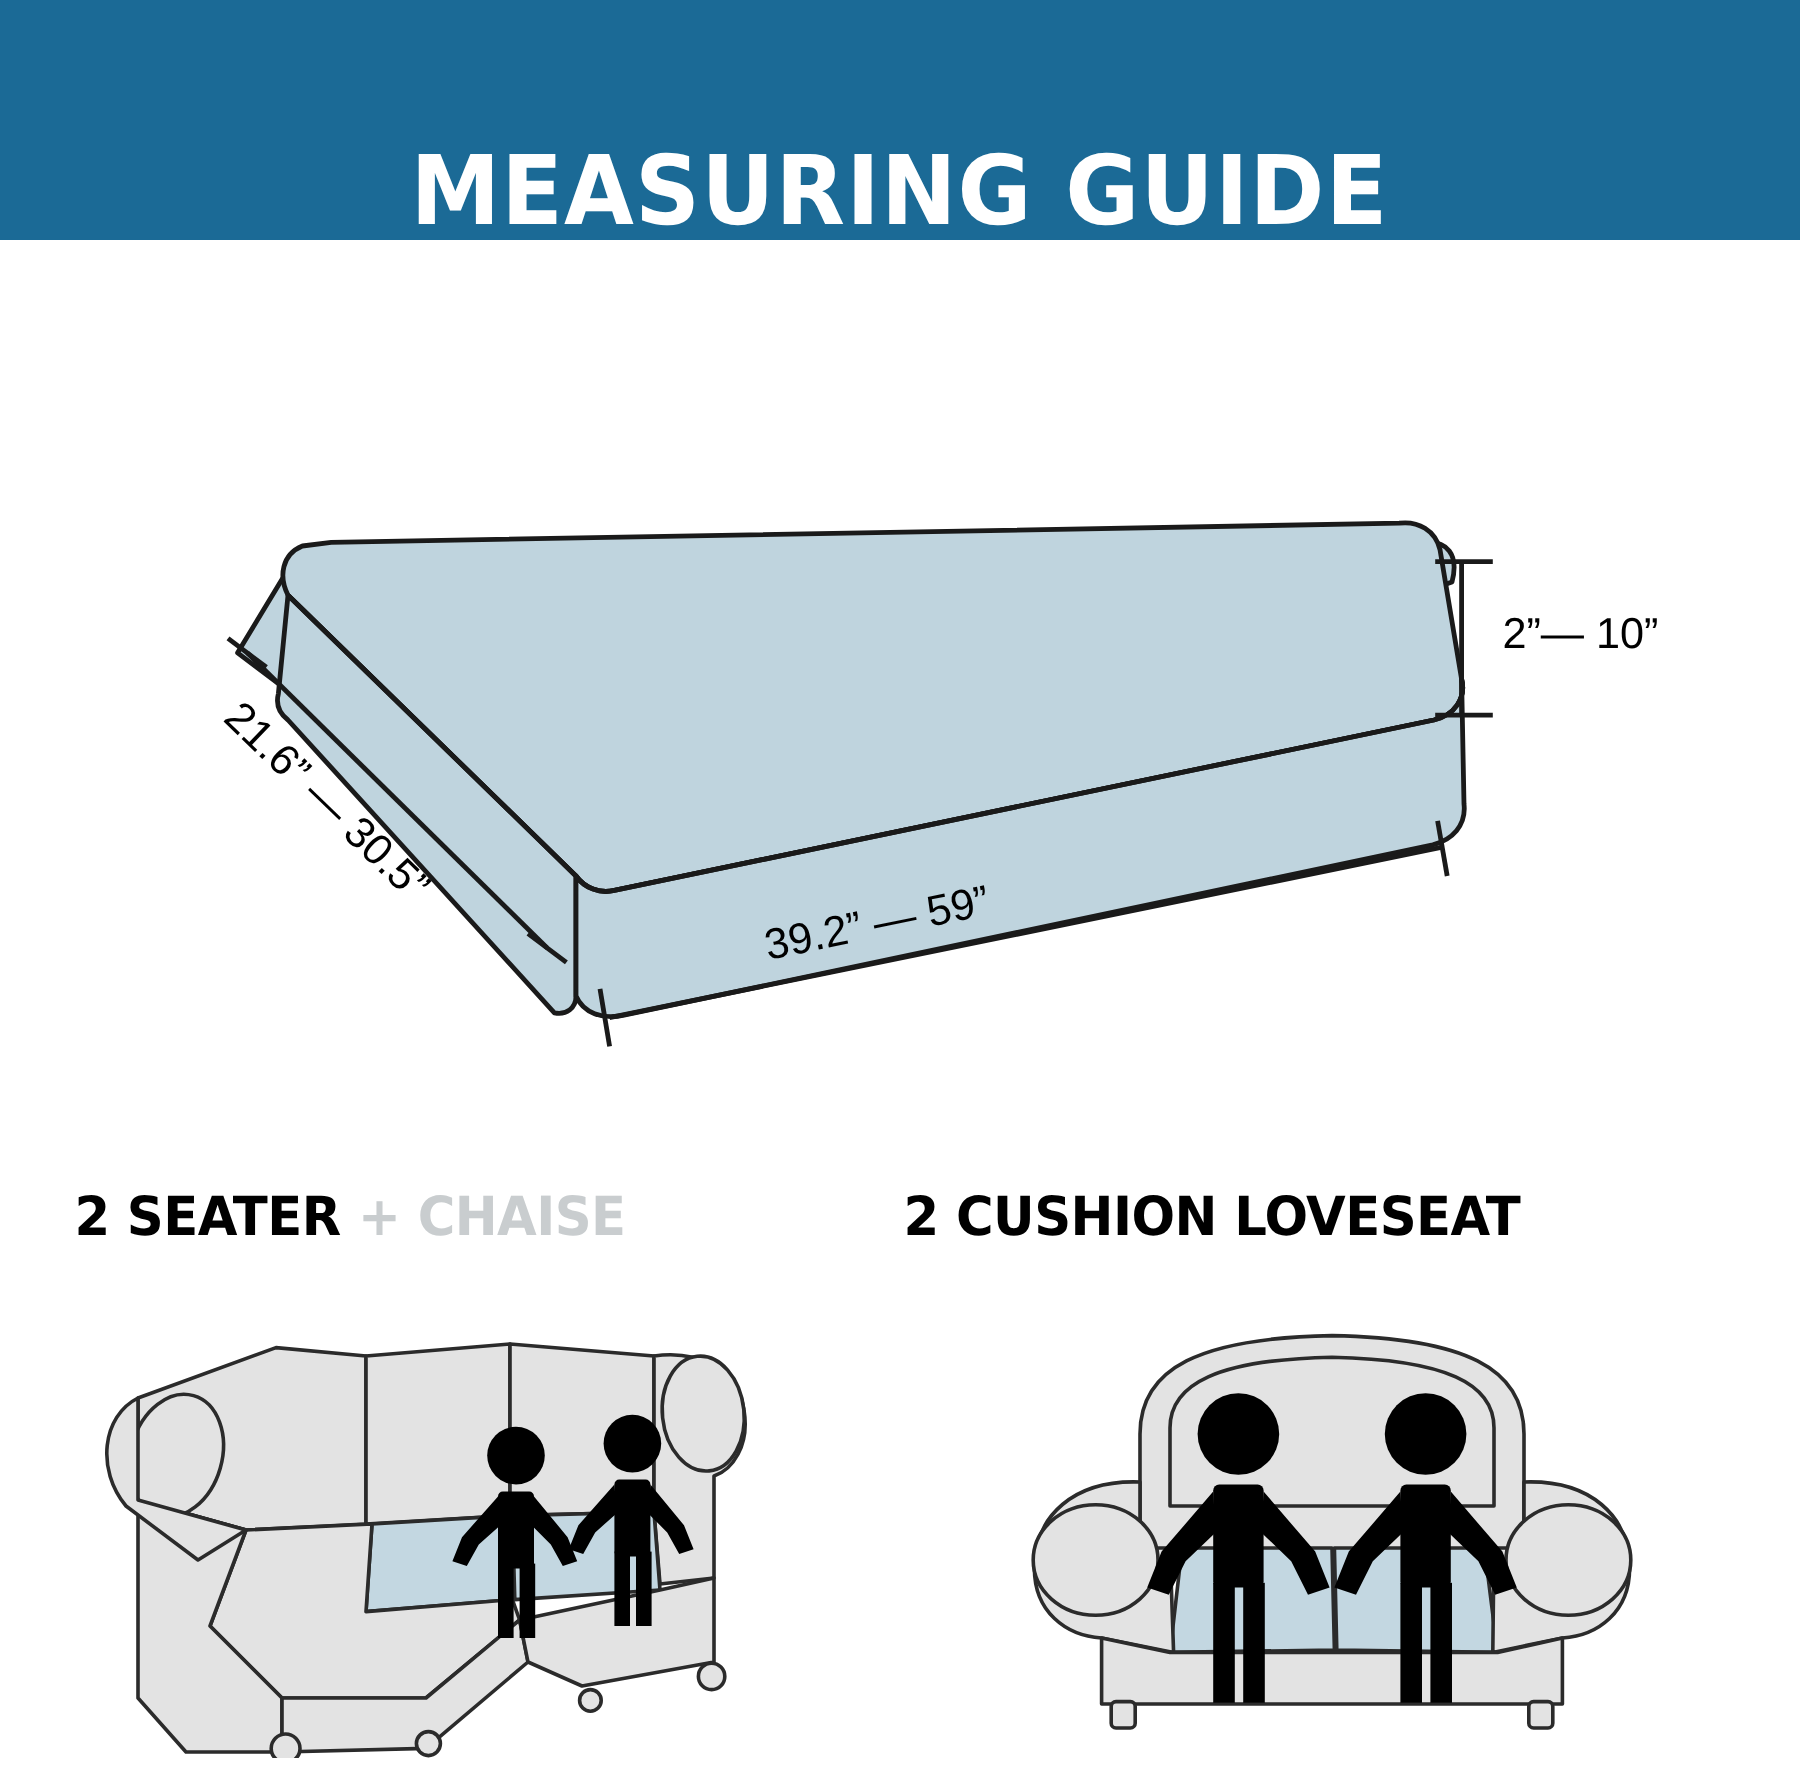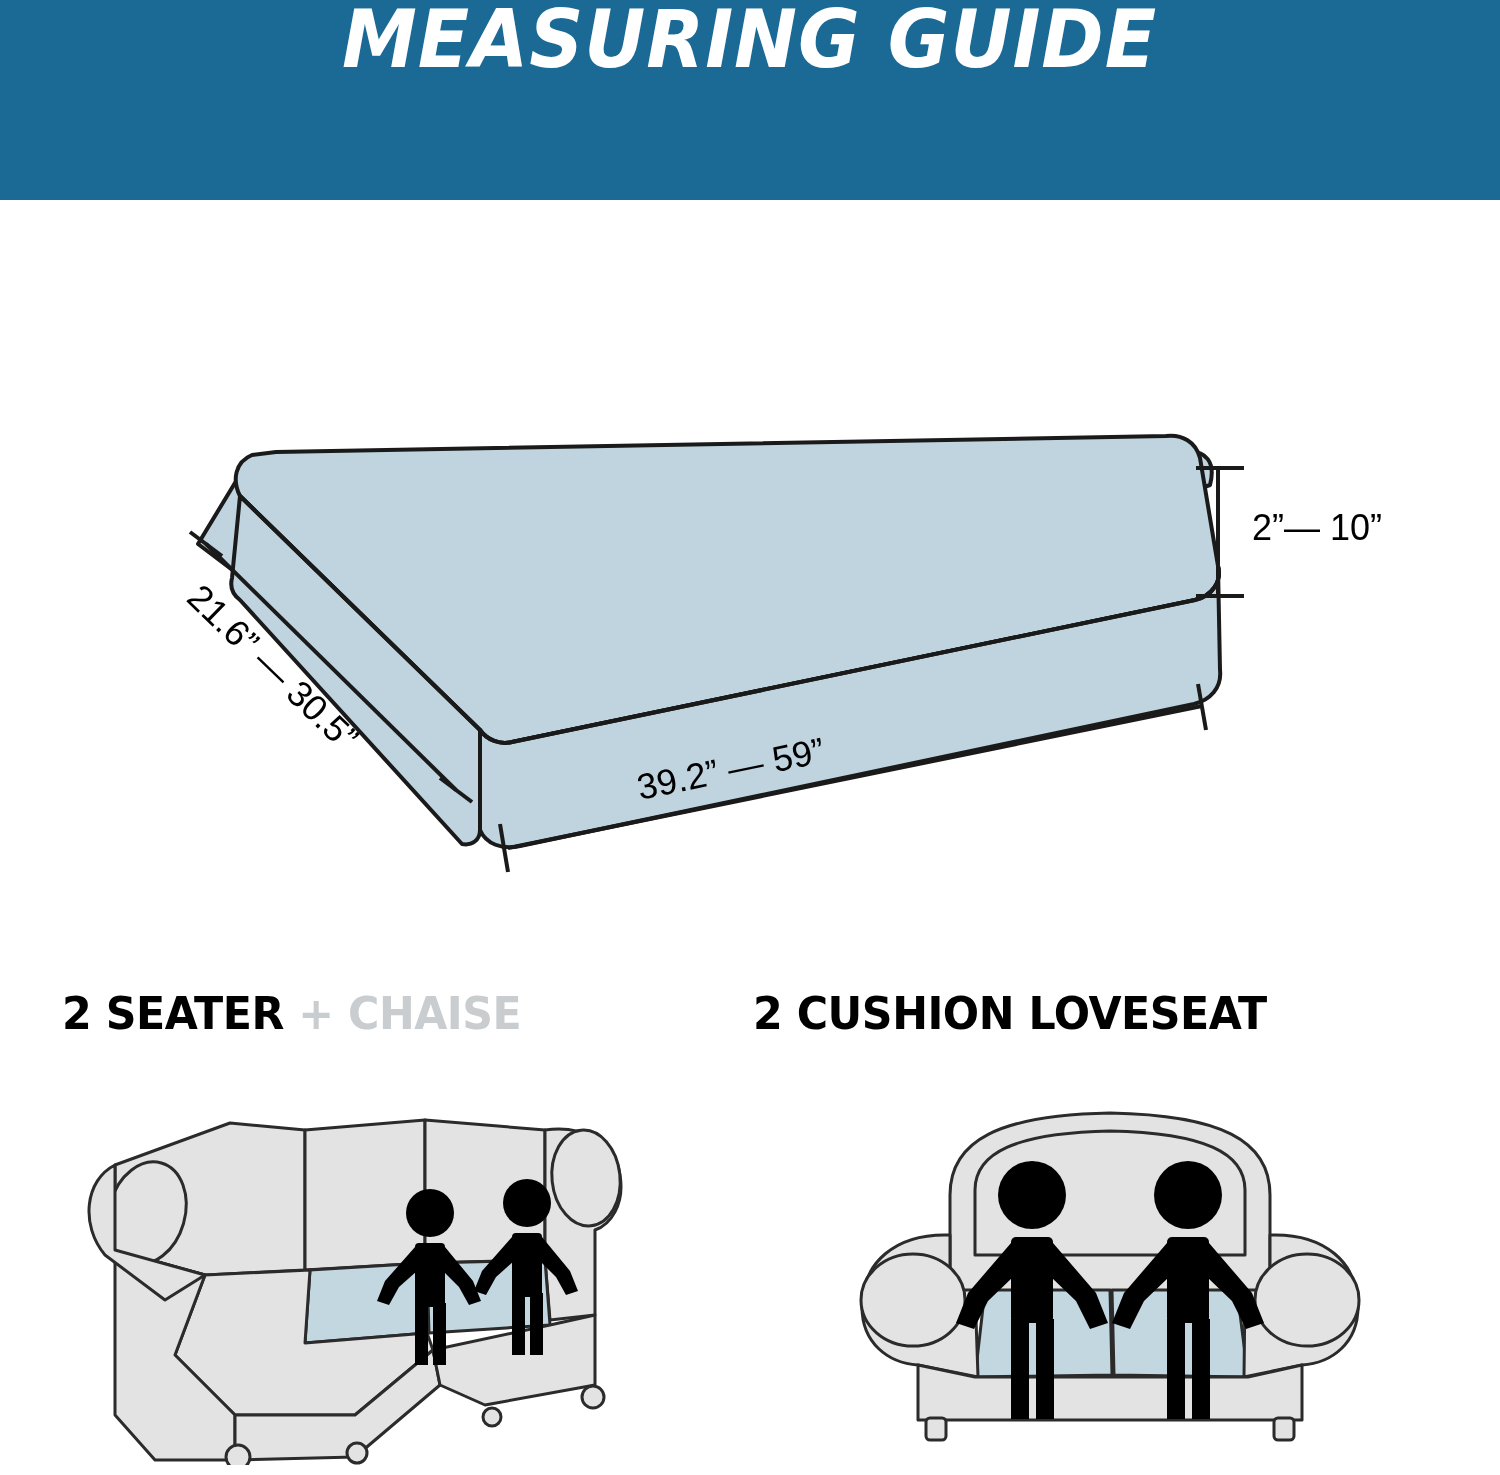--- a/index.html
+++ b/index.html
@@ -17,23 +17,22 @@
   }
 
   
   .header-band {
     position: absolute;
     left: 0; top: 0;
     width: 1500px;
     height: 200px;
     background: #1b6a96;
     display: flex;
-    align-items: flex-start;
+    align-items: flex-end;
     justify-content: center;
-    font-style: italic;
   }
   .header-title {
     color: #ffffff;
     font-family: "DejaVu Sans", sans-serif;
     font-weight: bold;
     font-size: 80px;
     letter-spacing: 1px;
     line-height: 1;
     transform: scaleX(0.94);
     white-space: nowrap;

